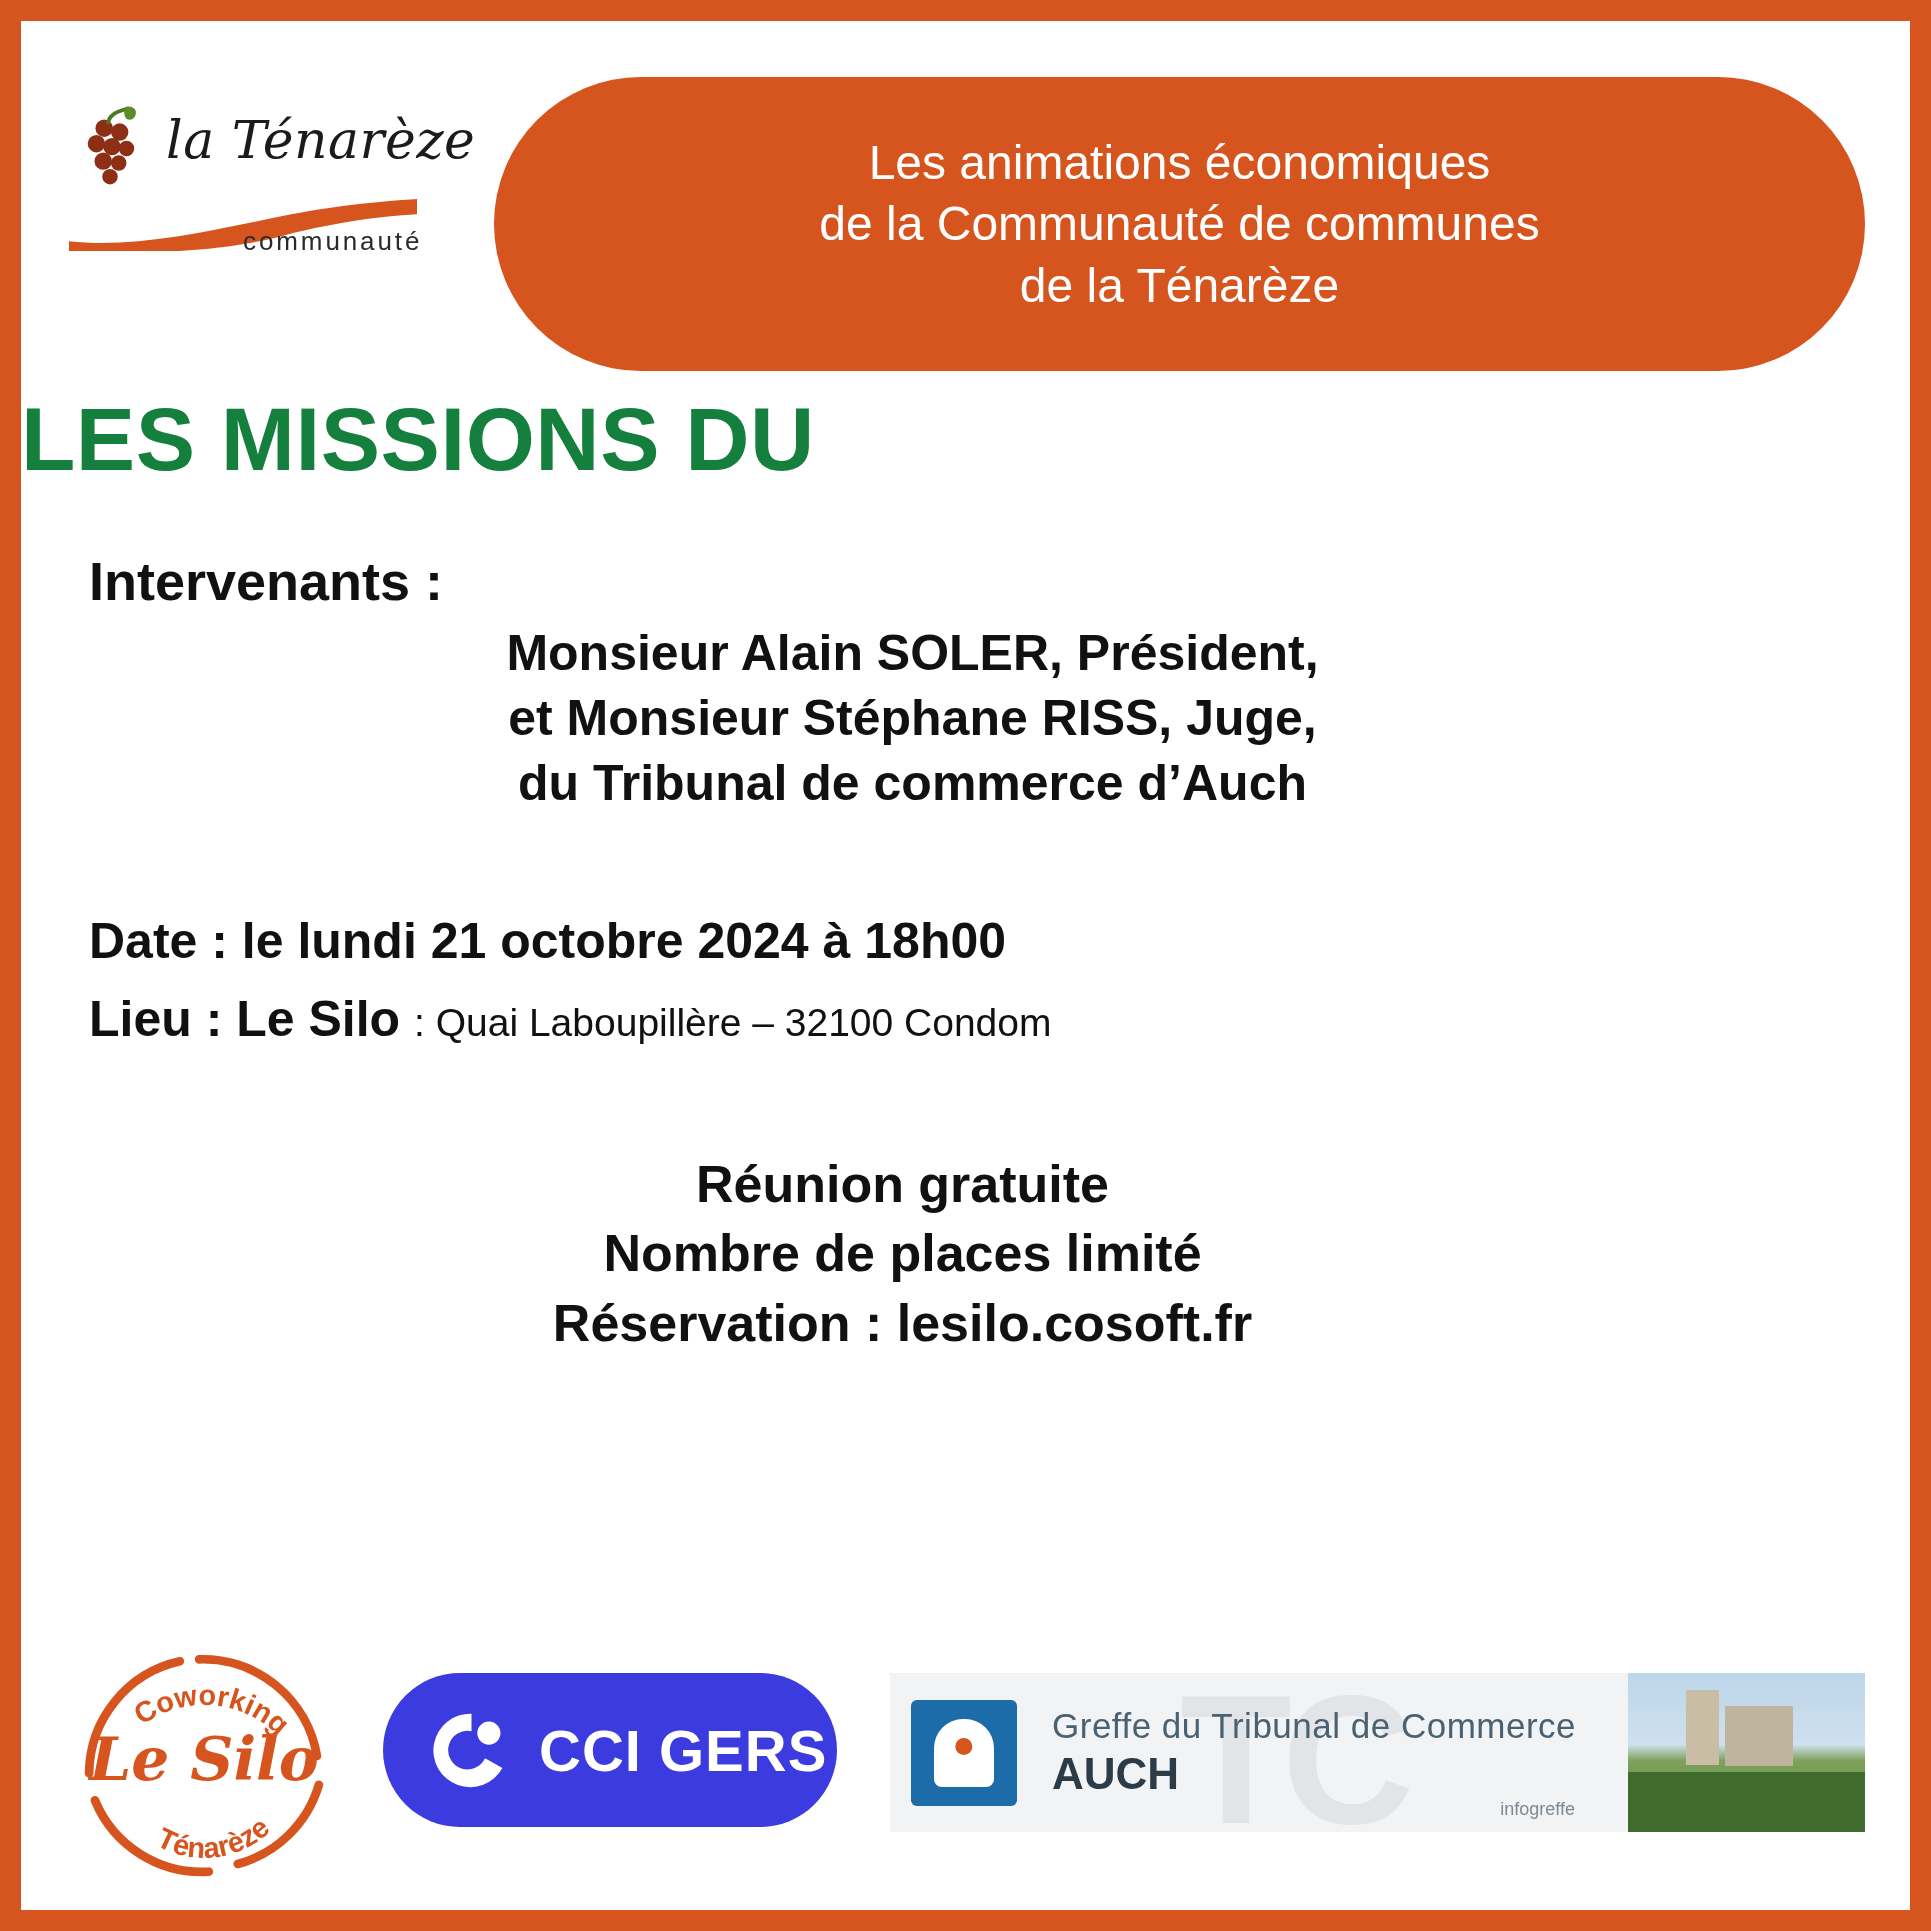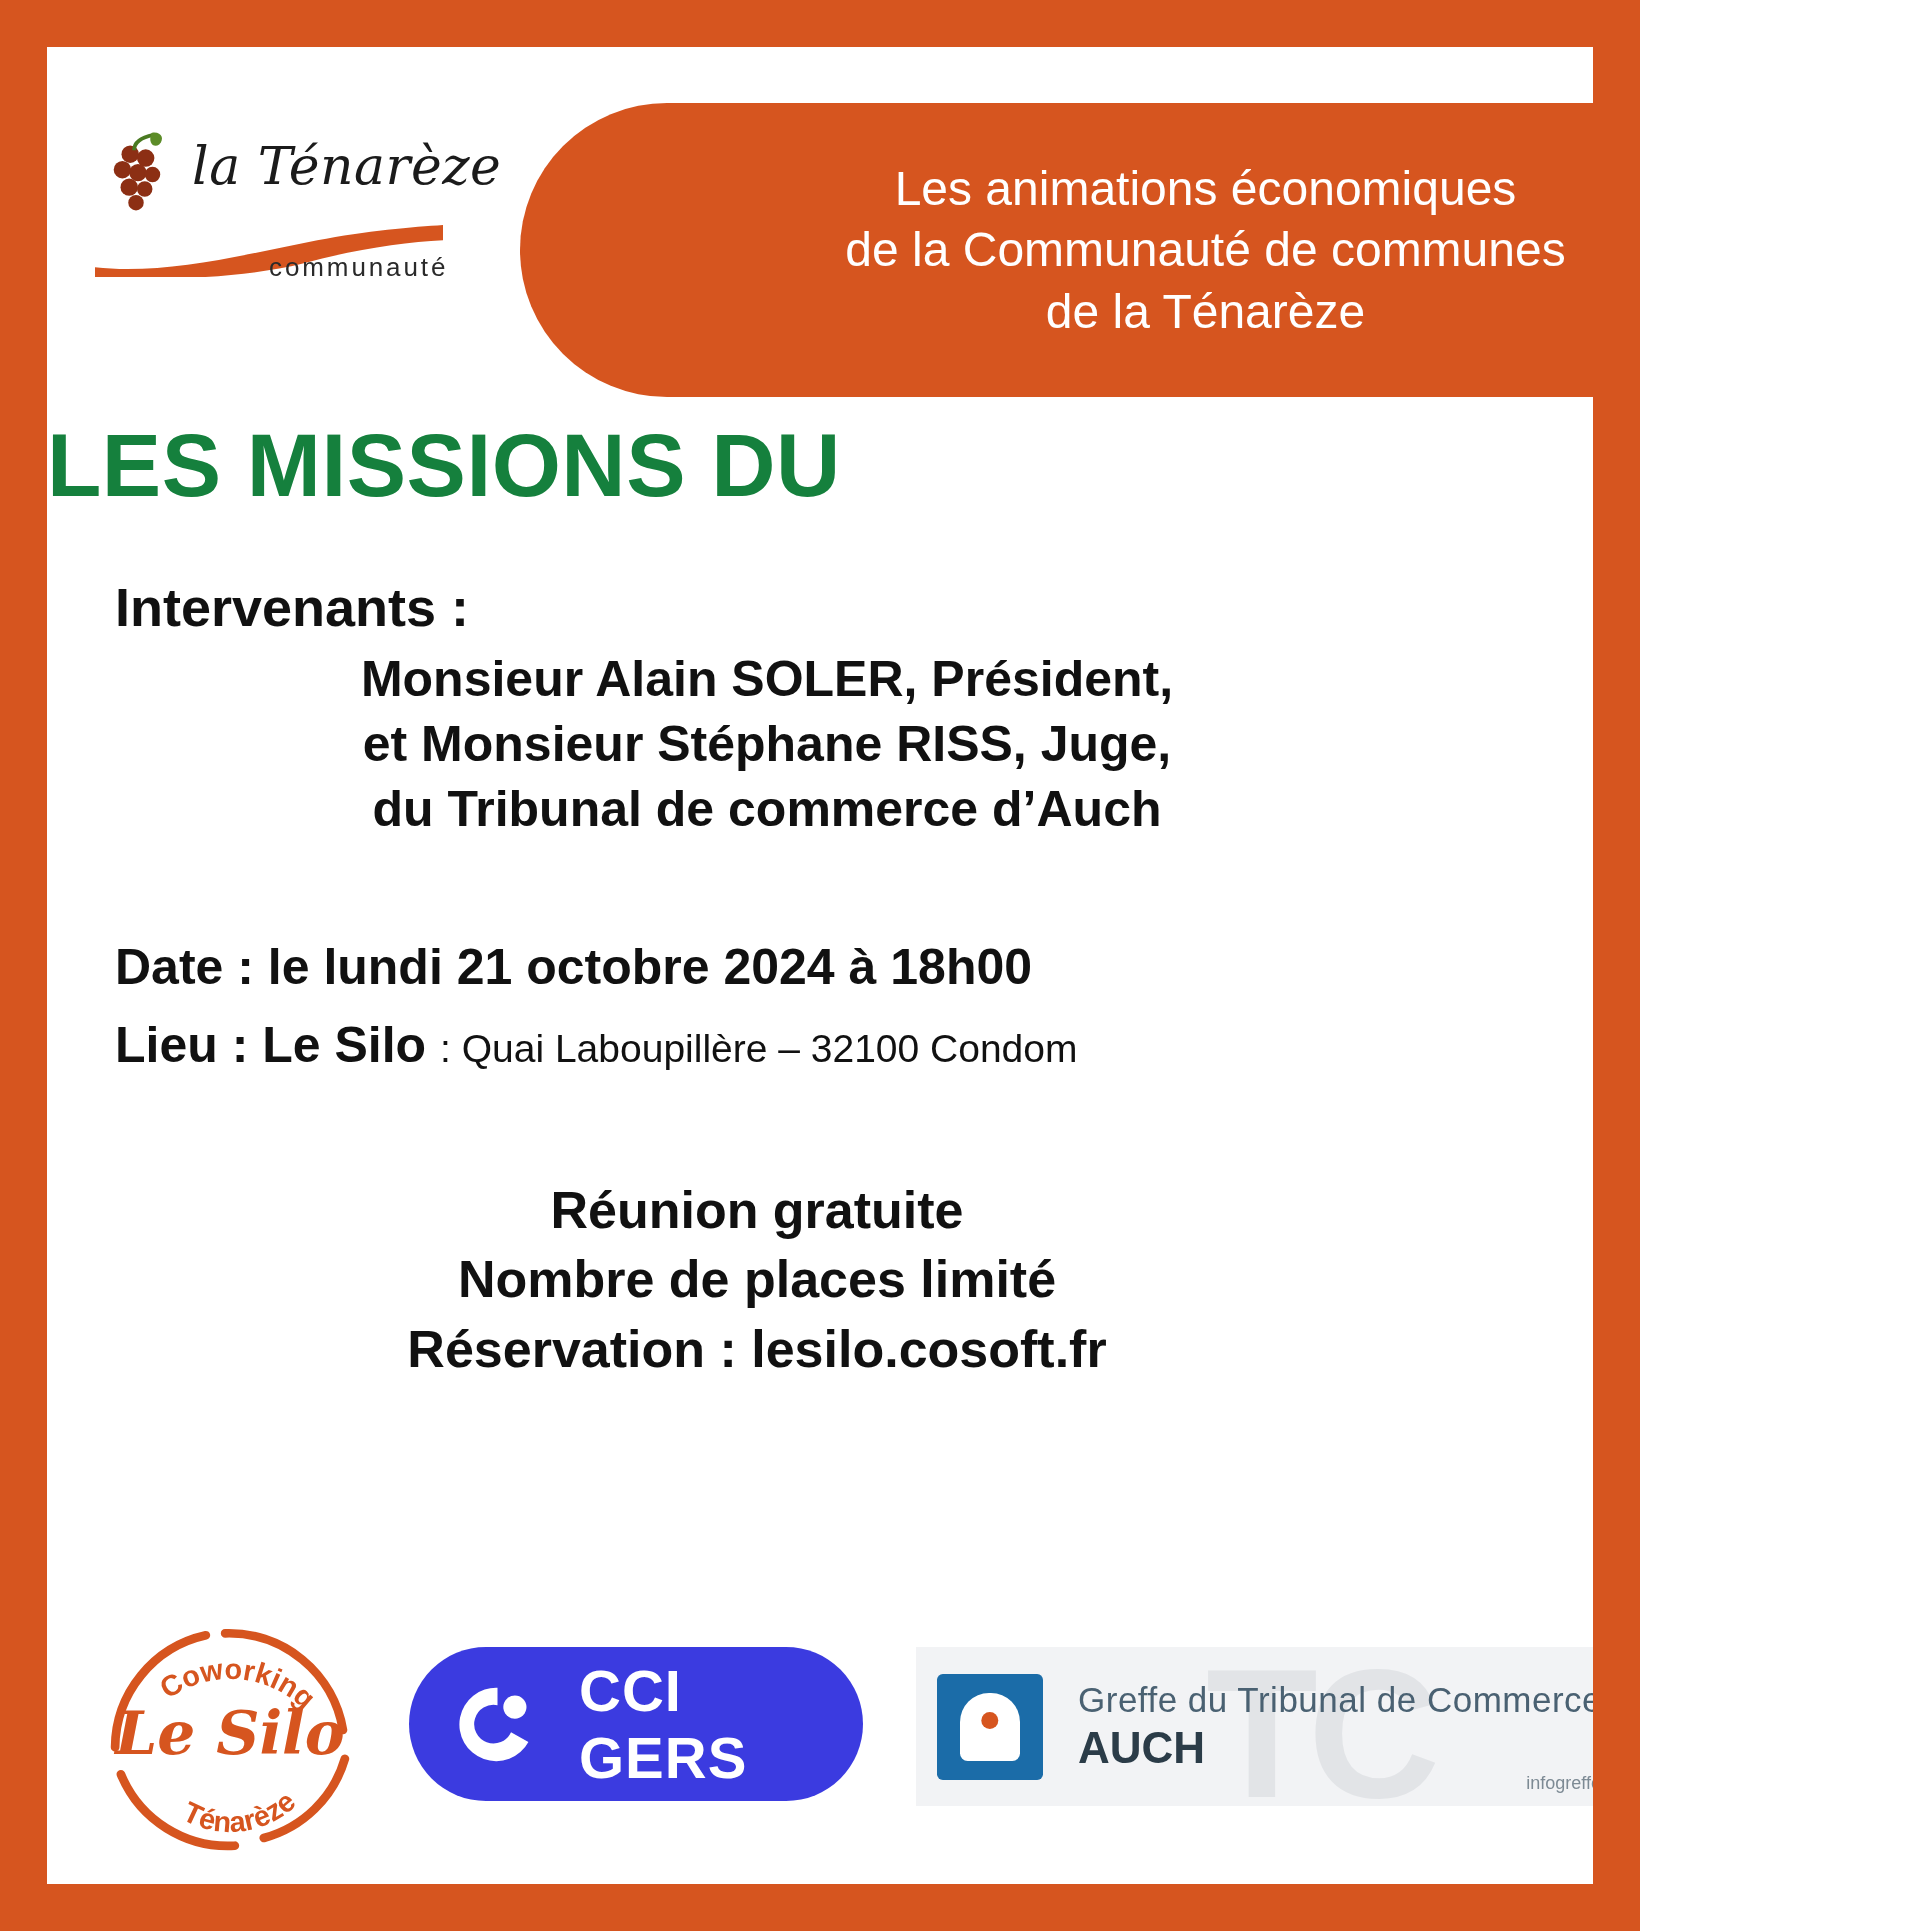--- a/index.html
+++ b/index.html
@@ -8,25 +8,25 @@
     background: #ffffff;
   }
   body {
     width: 1931px;
     height: 1931px;
     font-family: "Liberation Sans", sans-serif;
     overflow: hidden;
   }
   .poster {
     position: relative;
-    width: 1640px;
+    width: 1931px;
     height: 1931px;
     box-sizing: border-box;
     background: #d6551f;
-    padding: 47px;
+    padding: 21px;
   }
   .poster-inner {
     position: relative;
     width: 100%;
     height: 100%;
     background: #ffffff;
     box-sizing: border-box;
     overflow: hidden;
   }
 
@@ -171,21 +171,21 @@
   .cci {
     position: absolute;
     left: 362px;
     top: 43px;
     width: 454px;
     height: 154px;
     background: #3b3be0;
     border-radius: 77px;
     display: flex;
     align-items: center;
-    gap: 39px;
+    gap: 25px;
     padding-left: 46px;
     box-sizing: border-box;
   }
   .cci-mark { width: 85px; height: 85px; flex: 0 0 auto; }
   .cci-label {
     color: #ffffff;
     font-size: 58px;
     font-weight: bold;
     letter-spacing: 1px;
   }

